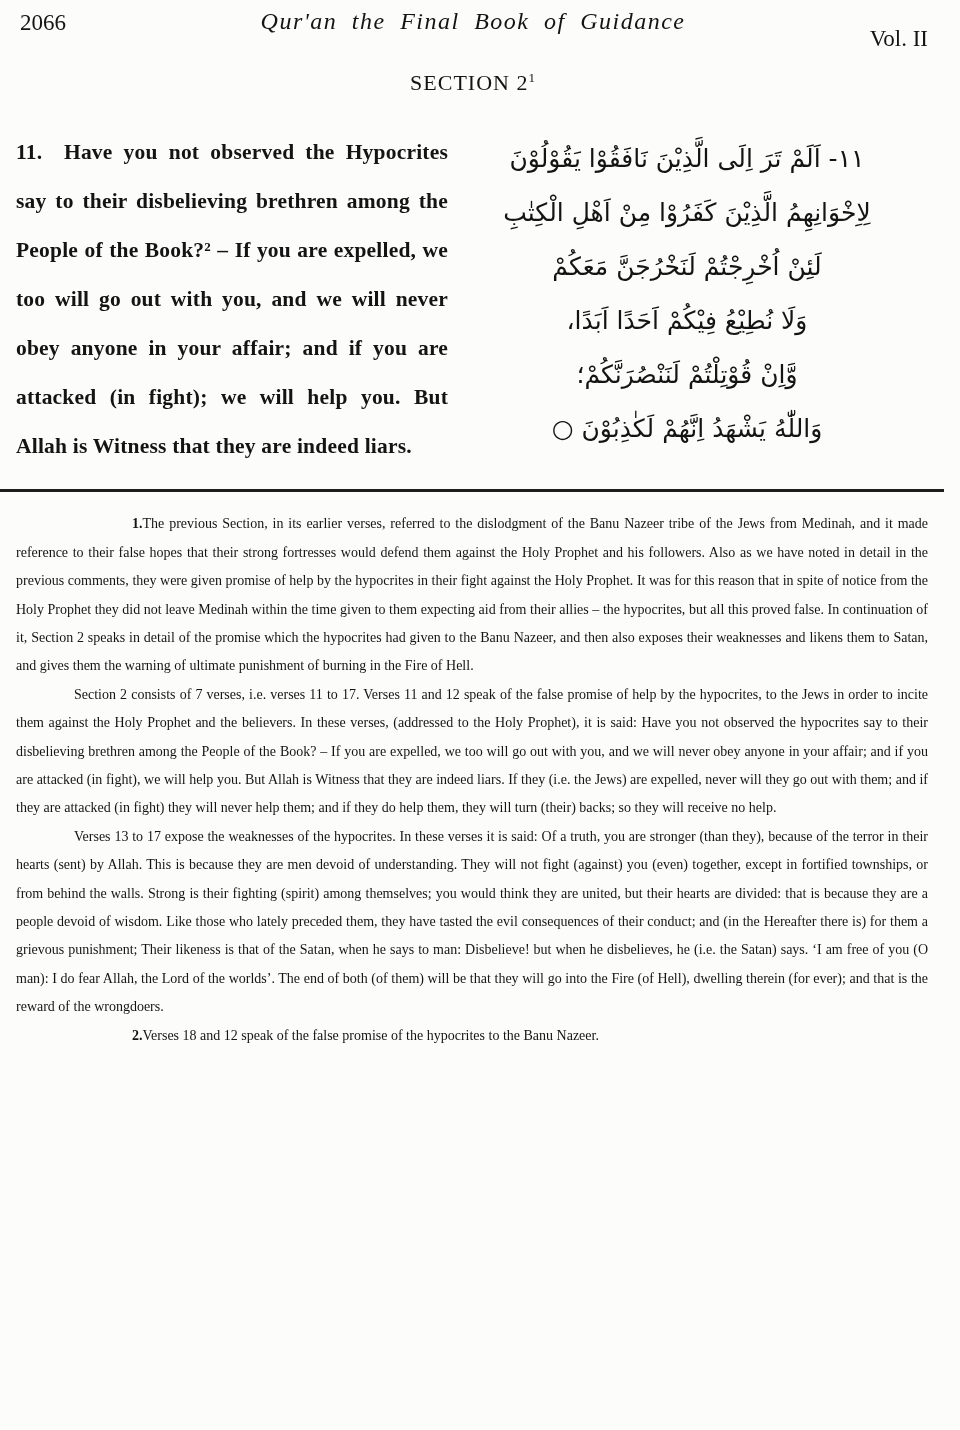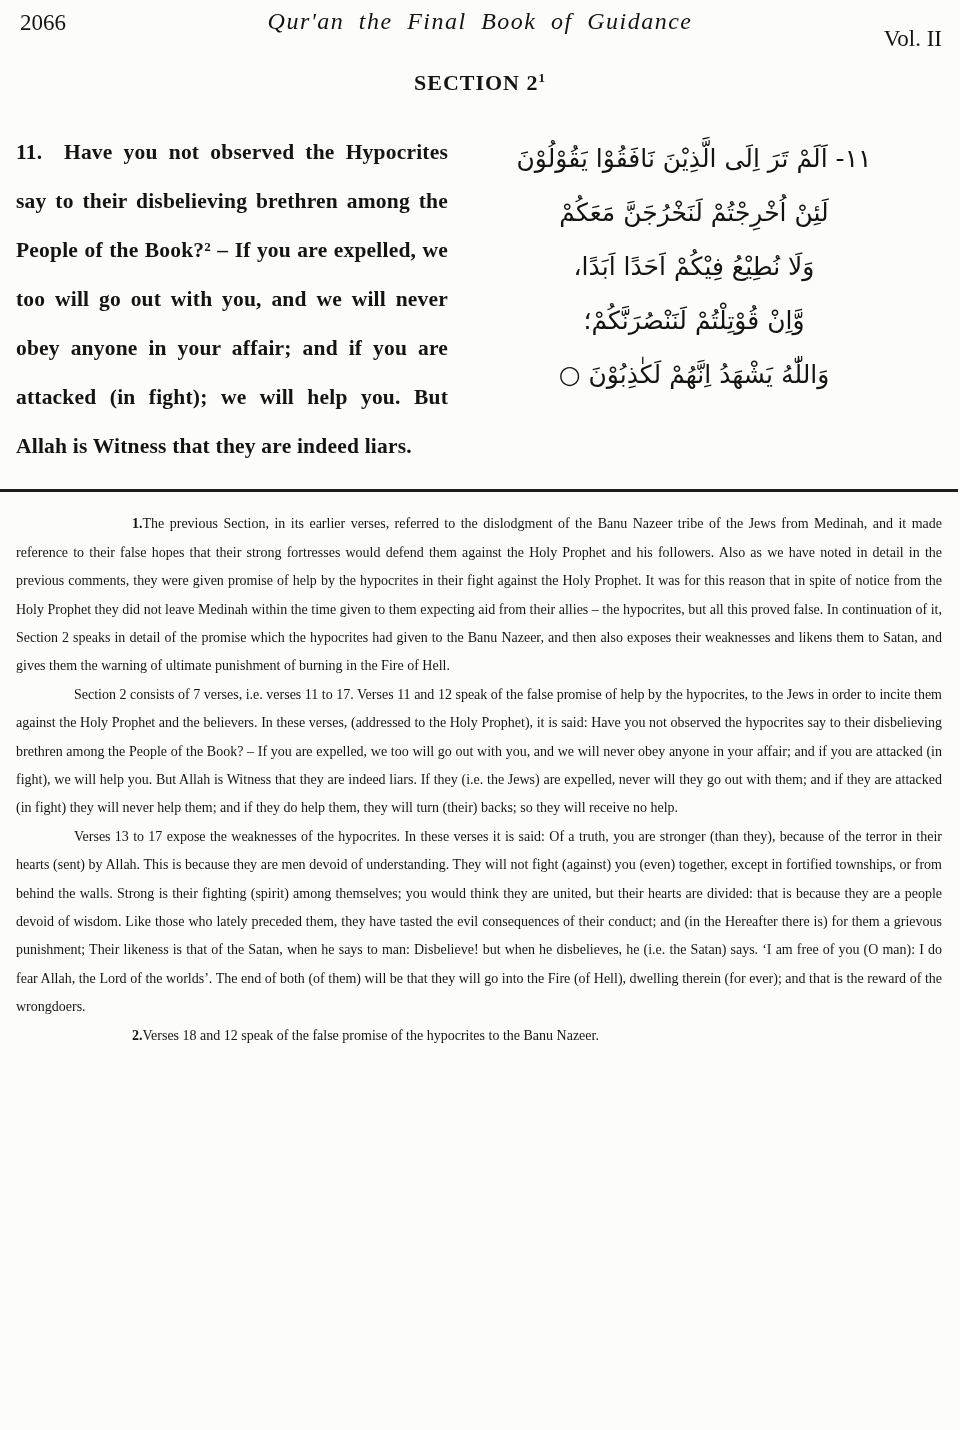--- a/index.html
+++ b/index.html
@@ -4,21 +4,21 @@
 <style>
   html,body { margin:0; padding:0; }
   body {
     width:960px; height:1430px;
     background:#fcfcfa;
     color:#141414;
     font-family:"Liberation Serif", serif;
     overflow:hidden;
     position:relative;
   }
-  .page { padding:8px 16px 0 16px; }
+  .page { padding:8px 30px 0 16px; }
 
   
   .running-header {
     position:relative;
     height:36px;
     font-size:23px;
   }
   .page-number { position:absolute; left:4px; top:2px; }
   .book-title {
     position:absolute; left:0; right:0; top:0;
@@ -27,21 +27,21 @@
     font-size:24px;
     letter-spacing:1.5px;
     word-spacing:7px;
   }
   .volume { position:absolute; right:2px; top:18px; }
 
   
   .section-heading {
     margin-top:26px;
     text-align:center;
-    font-weight:bold;
+    font-weight:normal;
     font-size:22px;
     letter-spacing:1px;
   }
   .section-heading sup { font-size:13px; }
 
   
   .verse-block {
     display:flex;
     margin-top:32px;
     align-items:flex-start;
@@ -99,20 +99,21 @@
   </div>
 
   <div class="section-heading">
     <span>SECTION 2</span><sup>1</sup>
   </div>
 
   <div class="verse-block">
     <div class="verse-translation">11. Have you not observed the Hypocrites say to their disbelieving brethren among the People of the Book?² – If you are expelled, we too will go out with you, and we will never obey anyone in your affair; and if you are attacked (in fight); we will help you. But Allah is Witness that they are indeed liars.</div>
     <div class="verse-arabic">
       <div class="arabic-line">۱۱- اَلَمْ تَرَ اِلَى الَّذِيْنَ نَافَقُوْا يَقُوْلُوْنَ</div>
+      <div class="arabic-line">لِاِخْوَانِهِمُ الَّذِيْنَ كَفَرُوْا مِنْ اَهْلِ الْكِتٰبِ</div>
       <div class="arabic-line">لَئِنْ اُخْرِجْتُمْ لَنَخْرُجَنَّ مَعَكُمْ</div>
       <div class="arabic-line">وَلَا نُطِيْعُ فِيْكُمْ اَحَدًا اَبَدًا،</div>
       <div class="arabic-line">وَّاِنْ قُوْتِلْتُمْ لَنَنْصُرَنَّكُمْ؛</div>
       <div class="arabic-line">وَاللّٰهُ يَشْهَدُ اِنَّهُمْ لَكٰذِبُوْنَ ○</div>
     </div>
   </div>
 
   <div class="rule"></div>
 
   <div class="commentary">

